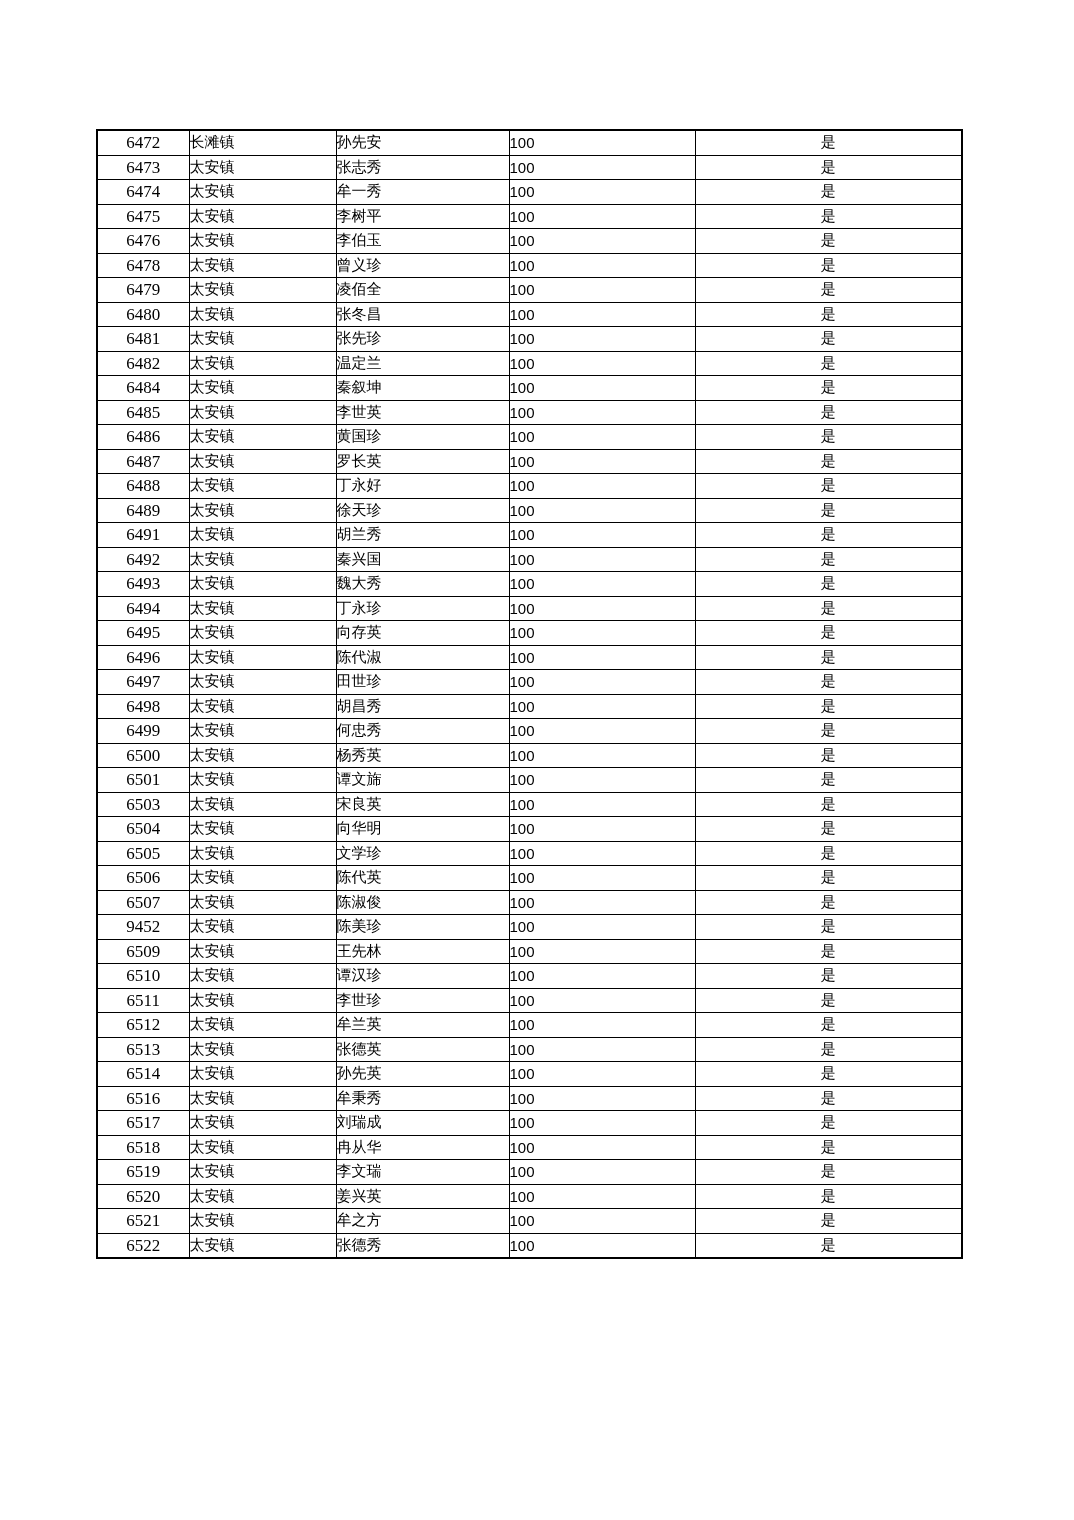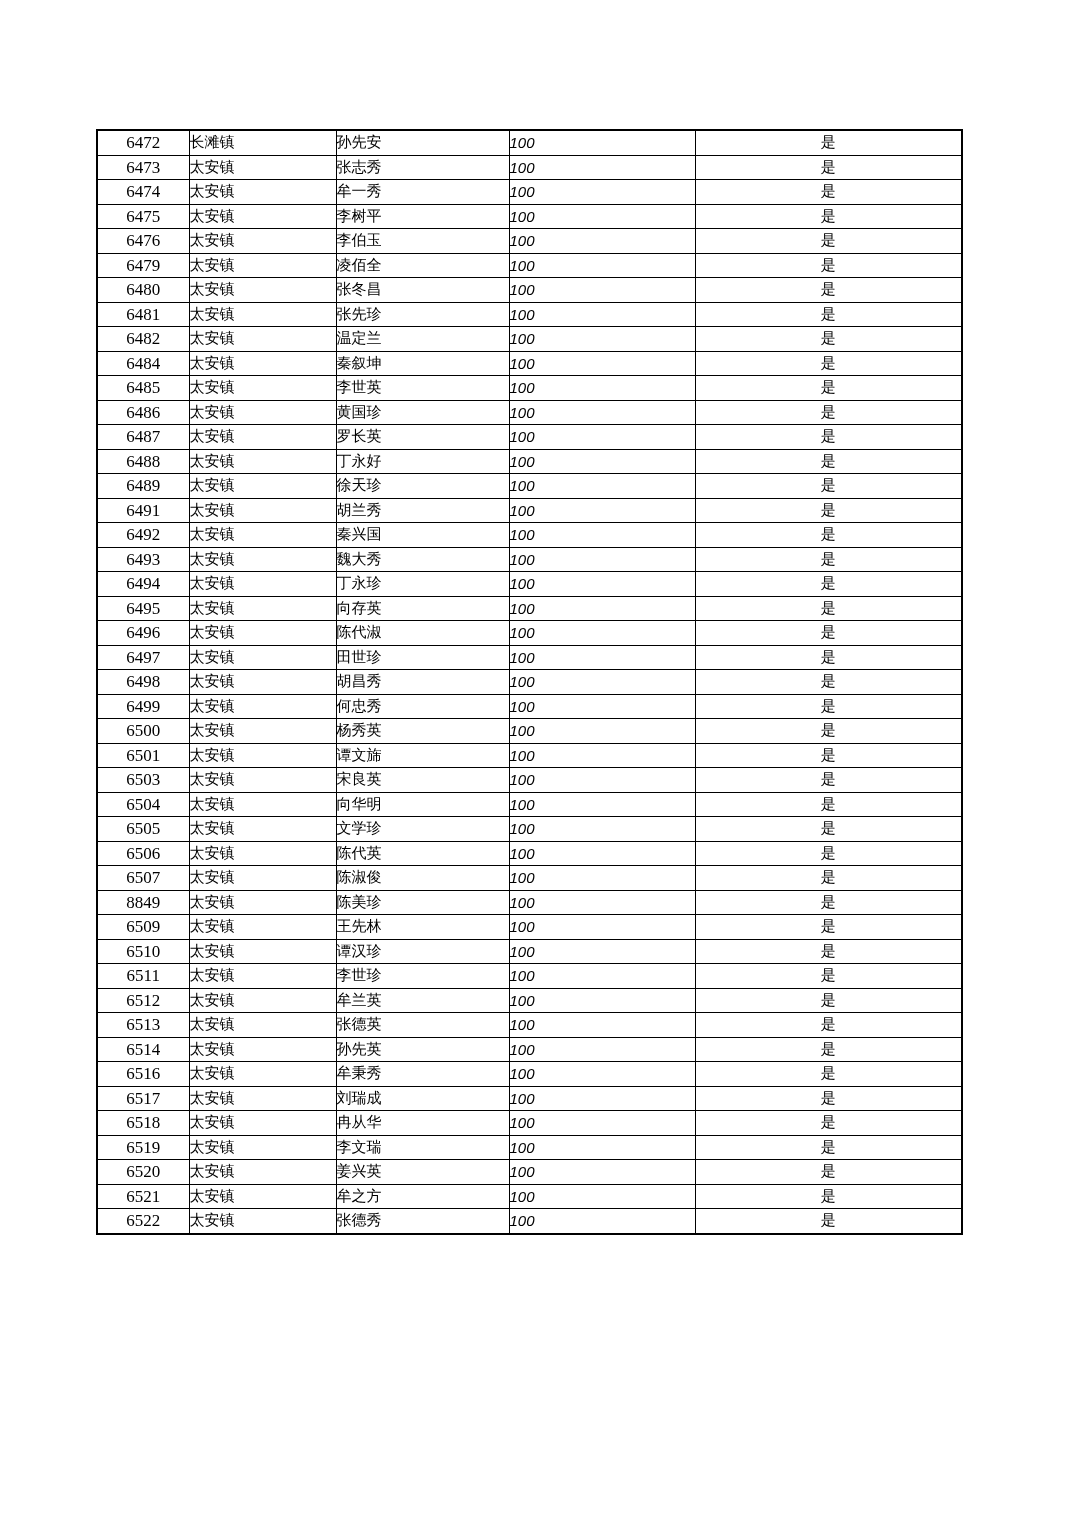--- a/index.html
+++ b/index.html
@@ -48,21 +48,20 @@
     font-family: "DejaVu Serif", serif;
     font-size: 15px;
     text-align: left;
     padding-left: 5px;
   }
   td.col-score {
     font-family: "Liberation Sans", sans-serif;
     font-size: 15px;
     text-align: left;
     padding-left: 3px;
-    font-style: italic;
   }
   td.col-confirmed {
     font-family: "DejaVu Serif", serif;
     font-size: 15px;
     text-align: center;
   }
   col.c-serial    { width: 92px;  }
   col.c-town      { width: 147px; }
   col.c-name      { width: 173px; }
   col.c-score     { width: 186px; }
@@ -110,20 +109,27 @@
           <td class="col-confirmed">是</td>
         </tr>
         <tr>
           <td class="col-serial">6476</td>
           <td class="col-town">太安镇</td>
           <td class="col-name">李伯玉</td>
           <td class="col-score">100</td>
           <td class="col-confirmed">是</td>
         </tr>
         <tr>
+          <td class="col-serial">6478</td>
+          <td class="col-town">太安镇</td>
+          <td class="col-name">曾义珍</td>
+          <td class="col-score">100</td>
+          <td class="col-confirmed">是</td>
+        </tr>
+        <tr>
           <td class="col-serial">6479</td>
           <td class="col-town">太安镇</td>
           <td class="col-name">凌佰全</td>
           <td class="col-score">100</td>
           <td class="col-confirmed">是</td>
         </tr>
         <tr>
           <td class="col-serial">6480</td>
           <td class="col-town">太安镇</td>
           <td class="col-name">张冬昌</td>
@@ -292,21 +298,21 @@
           <td class="col-confirmed">是</td>
         </tr>
         <tr>
           <td class="col-serial">6507</td>
           <td class="col-town">太安镇</td>
           <td class="col-name">陈淑俊</td>
           <td class="col-score">100</td>
           <td class="col-confirmed">是</td>
         </tr>
         <tr>
-          <td class="col-serial">8849</td>
+          <td class="col-serial">9452</td>
           <td class="col-town">太安镇</td>
           <td class="col-name">陈美珍</td>
           <td class="col-score">100</td>
           <td class="col-confirmed">是</td>
         </tr>
         <tr>
           <td class="col-serial">6509</td>
           <td class="col-town">太安镇</td>
           <td class="col-name">王先林</td>
           <td class="col-score">100</td>

